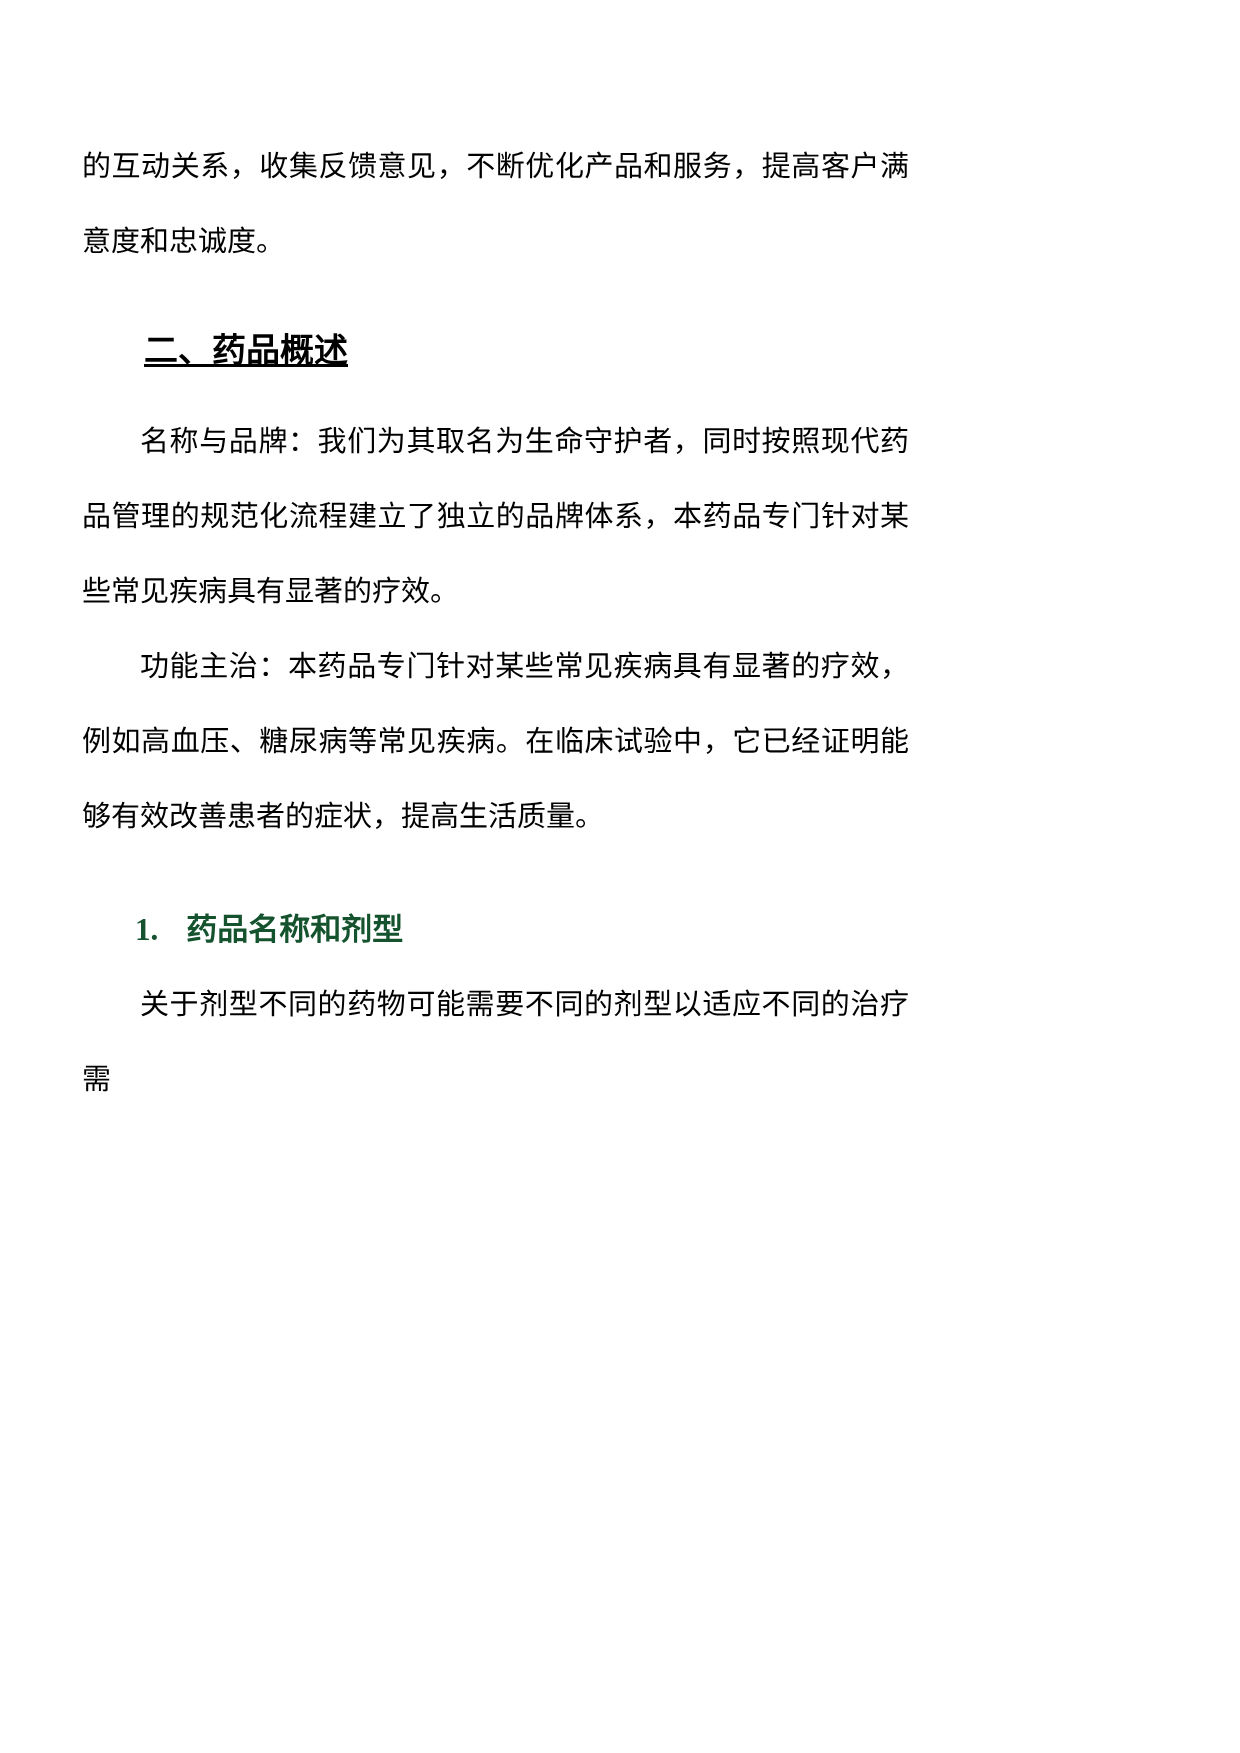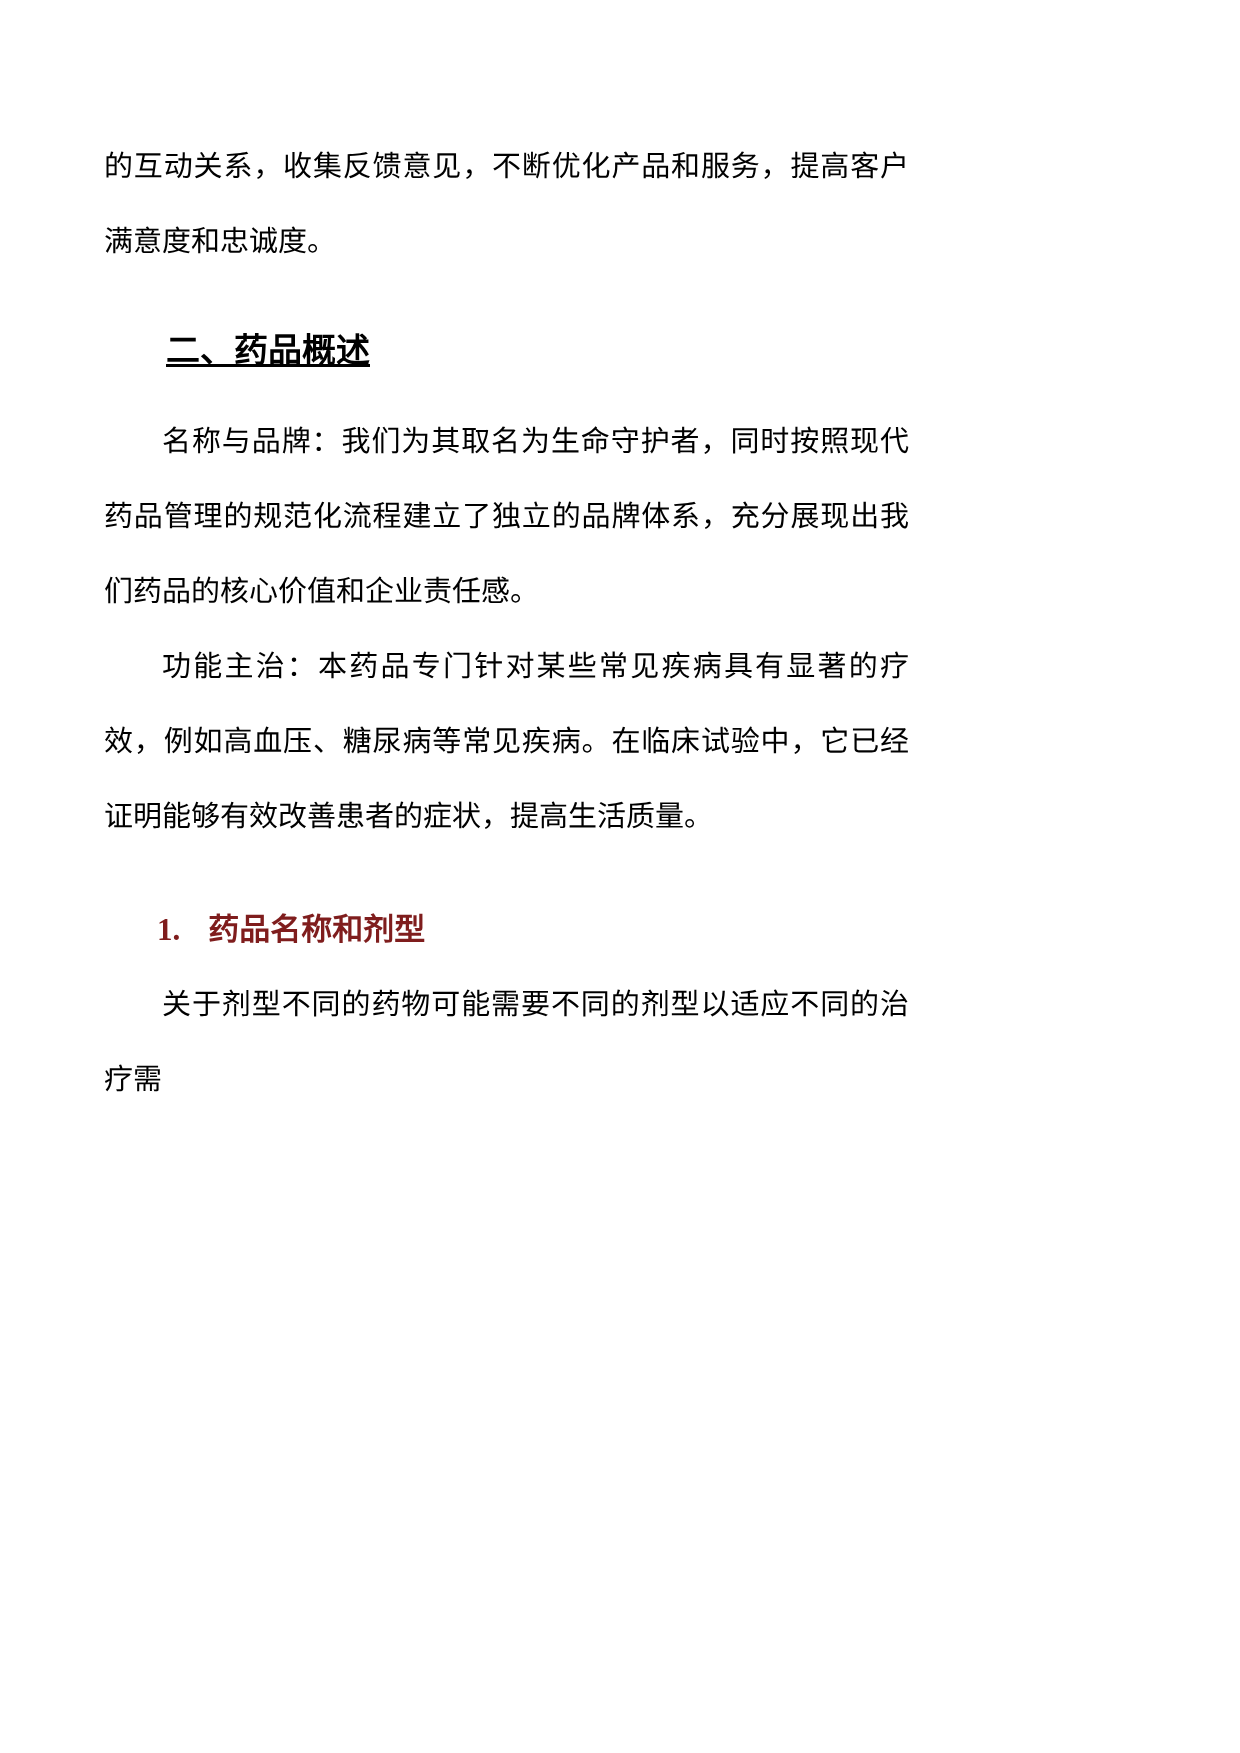--- a/index.html
+++ b/index.html
@@ -12,21 +12,21 @@
     height: 1753px;
     background: #ffffff;
     font-family: "Liberation Serif", "DejaVu Serif", serif;
     color: #000000;
     overflow: hidden;
   }
   .page {
     box-sizing: border-box;
     width: 1109px;
     height: 1753px;
-    padding: 129px 200px 0 104px;
+    padding: 129px 200px 0 82px;
     background: #ffffff;
   }
   .para {
     margin: 0;
     font-size: 29px;
     line-height: 75px;
     text-align: justify;
     text-justify: inter-ideograph;
     text-indent: 58px;
     color: #000000;
@@ -43,37 +43,37 @@
     line-height: 75px;
     color: #000000;
     text-decoration: underline;
   }
   .sub-heading {
     margin: 38px 0 0 0;
     padding-left: 53px;
     font-size: 31px;
     font-weight: 700;
     line-height: 75px;
-    color: #7f1d1d;
+    color: #14532d;
   }
   .sub-heading .num {
     margin-right: 28px;
   }
 </style>
 </head>
 <body>
 
 <div class="page">
 
   <p class="para continuation">的互动关系，收集反馈意见，不断优化产品和服务，提高客户满意度和忠诚度。</p>
 
 
   <h2 class="section-heading">二、药品概述</h2>
 
-  <p class="para">名称与品牌：我们为其取名为生命守护者，同时按照现代药品管理的规范化流程建立了独立的品牌体系，充分展现出我们药品的核心价值和企业责任感。</p>
+  <p class="para">名称与品牌：我们为其取名为生命守护者，同时按照现代药品管理的规范化流程建立了独立的品牌体系，本药品专门针对某些常见疾病具有显著的疗效。</p>
 
   <p class="para">功能主治：本药品专门针对某些常见疾病具有显著的疗效，例如高血压、糖尿病等常见疾病。在临床试验中，它已经证明能够有效改善患者的症状，提高生活质量。</p>
 
   <h3 class="sub-heading">
     <span class="num">1.</span><span>药品名称和剂型</span>
   </h3>
 
 
   <p class="para">关于剂型不同的药物可能需要不同的剂型以适应不同的治疗需</p>
 

